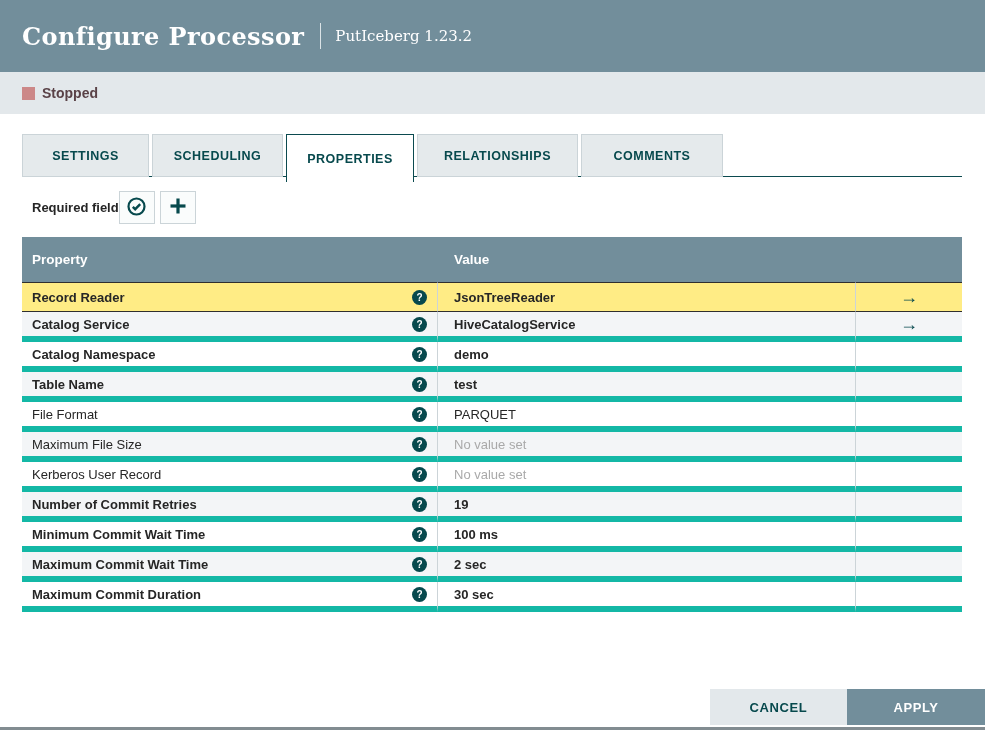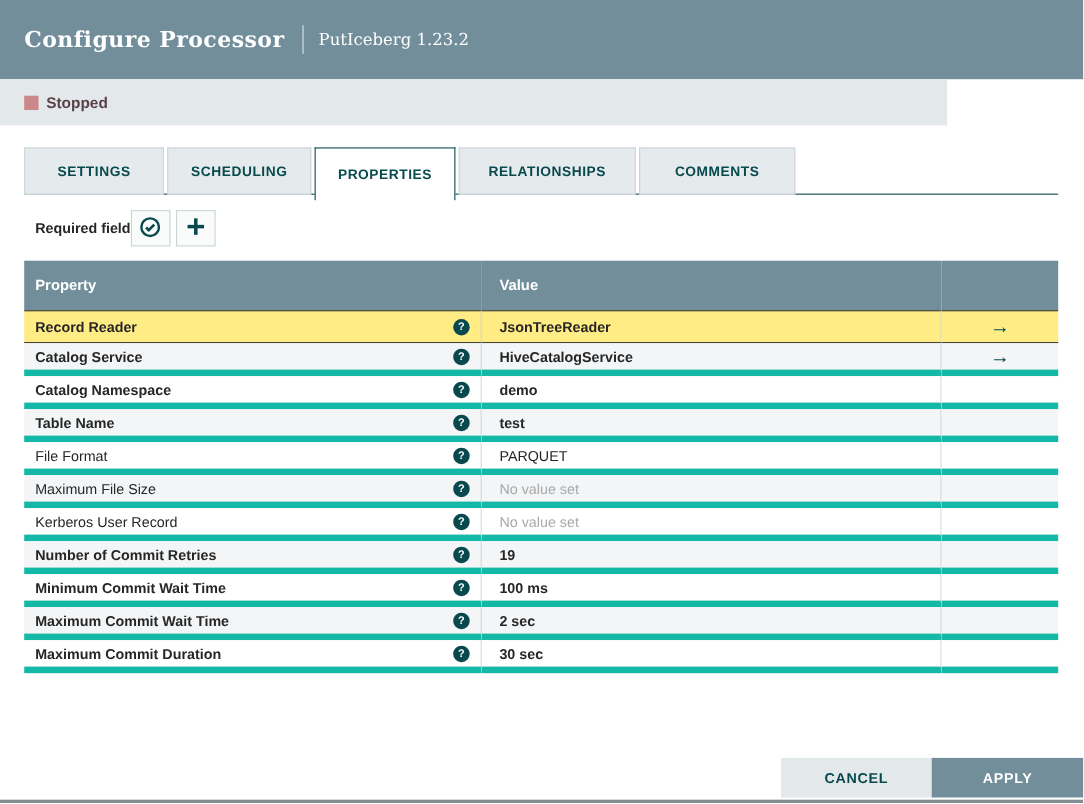--- a/index.html
+++ b/index.html
@@ -3,27 +3,27 @@
 <meta charset="utf-8">
 <style>
   * { margin:0; padding:0; box-sizing:border-box; }
   html,body { background:#fff; }
   body { font-family:"Liberation Sans", sans-serif; color:#262626; }
   .dialog { position:relative; width:985px; height:731px; background:#fff; overflow:hidden; }
 
   
   .dlg-header { position:absolute; left:0; top:0; width:985px; height:72px;
     background:#728e9b; display:flex; align-items:center; padding-left:22px; }
-  .dlg-title { font-family:"DejaVu Serif", serif; font-weight:bold; font-size:20px;
+  .dlg-title { font-family:"DejaVu Serif", serif; font-weight:bold; font-size:24px;
     color:#ffffff; letter-spacing:.4px; }
   .dlg-sep { width:1px; height:26px; background:rgba(255,255,255,.75); margin:0 14px 0 16px; }
   .dlg-subtitle { font-family:"DejaVu Serif", serif; font-size:15px; color:#ffffff; }
 
   
-  .statusbar { position:absolute; left:0; top:72px; width:861px; height:42px;
+  .statusbar { position:absolute; left:0; top:72px; width:985px; height:42px;
     background:#e3e8eb; display:flex; align-items:center; padding-left:22px; }
   .status-square { width:13px; height:13px; background:#cc8888; display:inline-block; }
   .status-label { margin-left:7px; font-size:14px; font-weight:bold; color:#5a4247; }
 
   
   .tabbar { position:absolute; left:22px; right:23px; top:134px; height:43px;
     border-bottom:1px solid #0b4a4f; display:flex; gap:3px; align-items:flex-start; }
   .tab { height:43px; background:#e5eaec; border:1px solid #cbd4d8; display:flex;
     align-items:center; justify-content:center; font-size:12.5px; font-weight:bold;
     color:#07494d; letter-spacing:.5px; cursor:pointer; }

